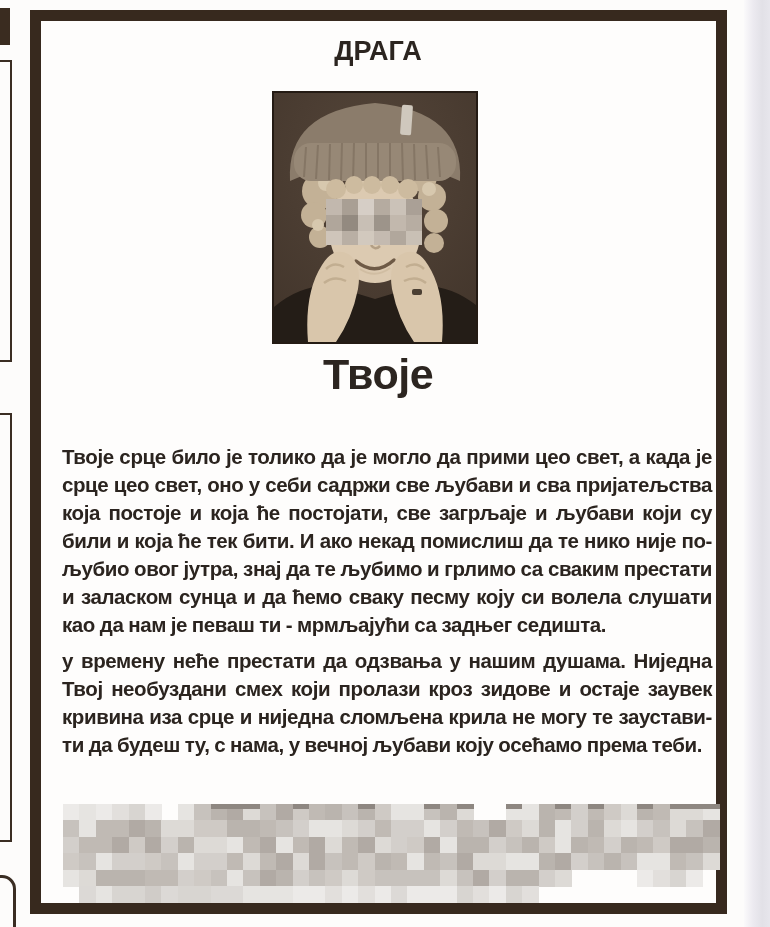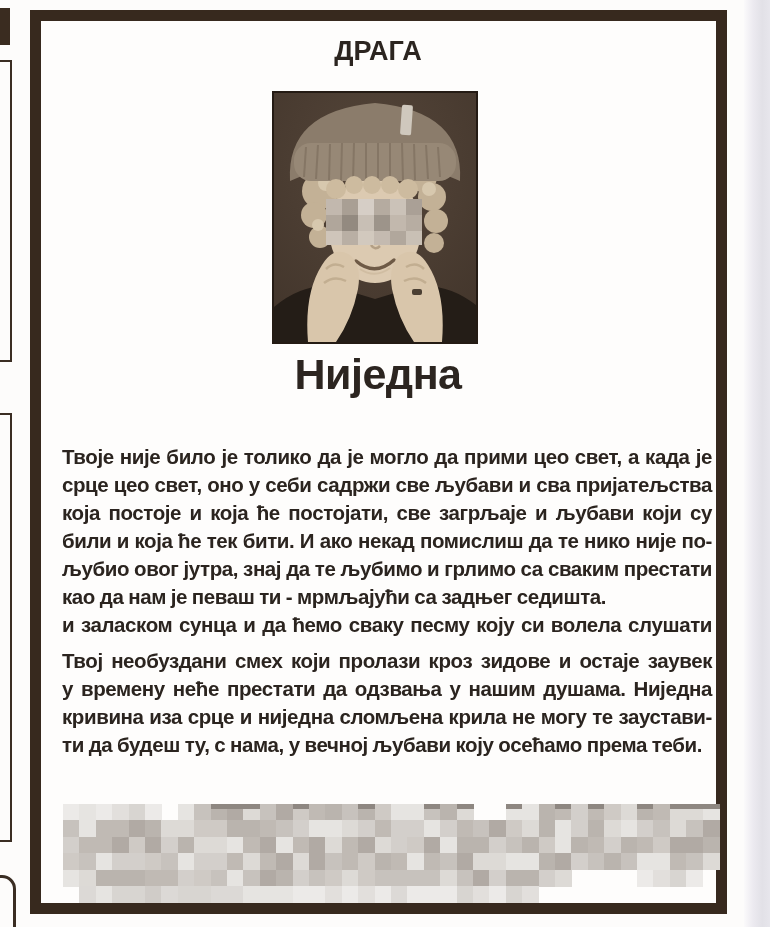--- a/index.html
+++ b/index.html
@@ -168,35 +168,35 @@
         <rect x="52" y="138" width="16" height="14" fill="#cfc5ba"></rect>
         <rect x="68" y="138" width="16" height="14" fill="#b9afa4"></rect>
         <rect x="84" y="138" width="16" height="14" fill="#d2c9be"></rect>
         <rect x="100" y="138" width="16" height="14" fill="#c4bab0"></rect>
         <rect x="116" y="138" width="16" height="14" fill="#b1a79c"></rect>
         <rect x="132" y="138" width="16" height="14" fill="#c9c0b5"></rect>
       </g>
     </svg>
   </div>
 
-  <div class="name">Ниједна</div>
+  <div class="name">Твоје</div>
 
   <div class="para para-1">
-    <div class="line j">Твоје није било је толико да је могло да прими цео свет, а када је</div>
+    <div class="line j">Твоје срце било је толико да је могло да прими цео свет, а када је</div>
     <div class="line j">срце цео свет, оно у себи садржи све љубави и сва пријатељства</div>
     <div class="line j">која постоје и која ће постојати, све загрљаје и љубави који су</div>
     <div class="line j">били и која ће тек бити. И ако некад помислиш да те нико није по-</div>
     <div class="line j">љубио овог јутра, знај да те љубимо и грлимо са сваким престати</div>
+    <div class="line j">и заласком сунца и да ћемо сваку песму коју си волела слушати</div>
     <div class="line last">као да нам је певаш ти - мрмљајући са задњег седишта.</div>
-    <div class="line j">и заласком сунца и да ћемо сваку песму коју си волела слушати</div>
   </div>
 
   <div class="para para-2">
+    <div class="line j">у времену неће престати да одзвања у нашим душама. Ниједна</div>
     <div class="line j">Твој необуздани смех који пролази кроз зидове и остаје заувек</div>
-    <div class="line j">у времену неће престати да одзвања у нашим душама. Ниједна</div>
     <div class="line j">кривина иза срце и ниједна сломљена крила не могу те заустави-</div>
     <div class="line last">ти да будеш ту, с нама, у вечној љубави коју осећамо према теби.</div>
   </div>
 
   <div class="redacted">
       <i style="position: absolute; left: 0px; top: 0px; width: 17px; height: 17px; background: rgb(236, 234, 232);"></i>
       <i style="position: absolute; left: 16.4px; top: 0px; width: 17px; height: 17px; background: rgb(230, 228, 225);"></i>
       <i style="position: absolute; left: 32.8px; top: 0px; width: 17px; height: 17px; background: rgb(236, 234, 232);"></i>
       <i style="position: absolute; left: 49.2px; top: 0px; width: 17px; height: 17px; background: rgb(226, 223, 220);"></i>
       <i style="position: absolute; left: 65.6px; top: 0px; width: 17px; height: 17px; background: rgb(216, 213, 209);"></i>

